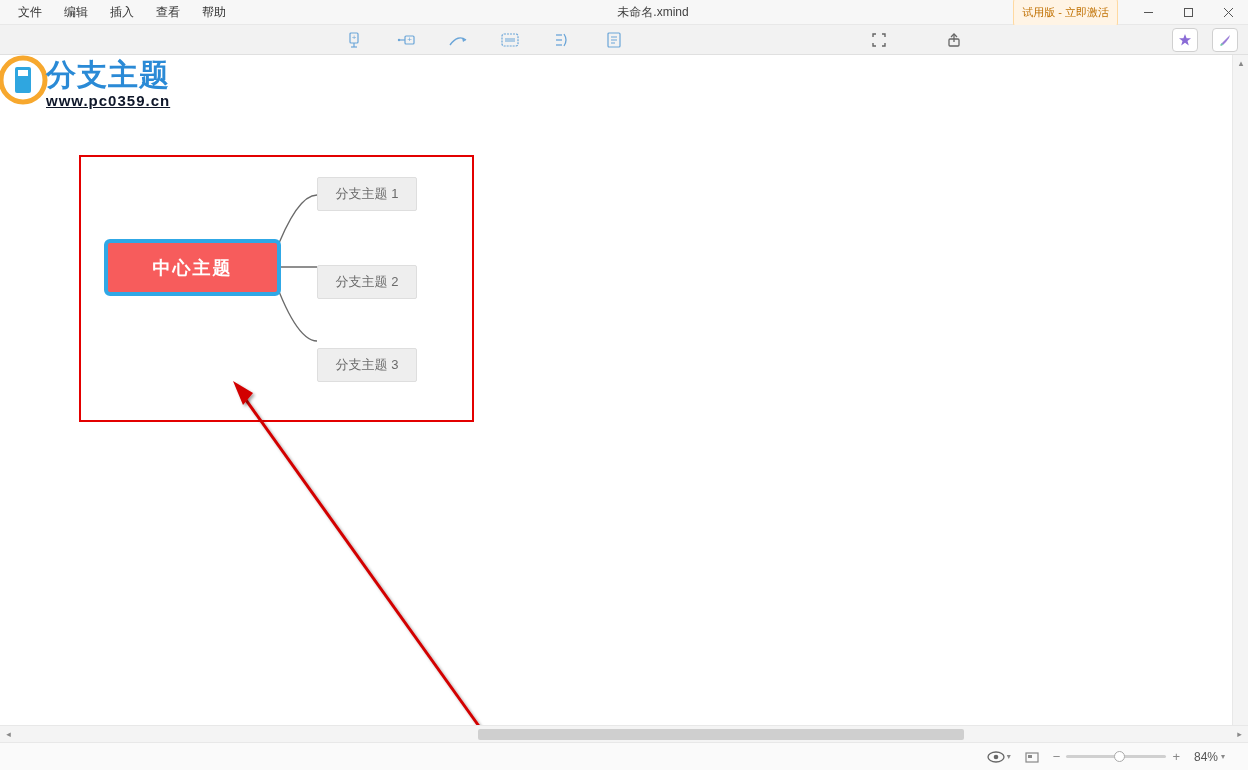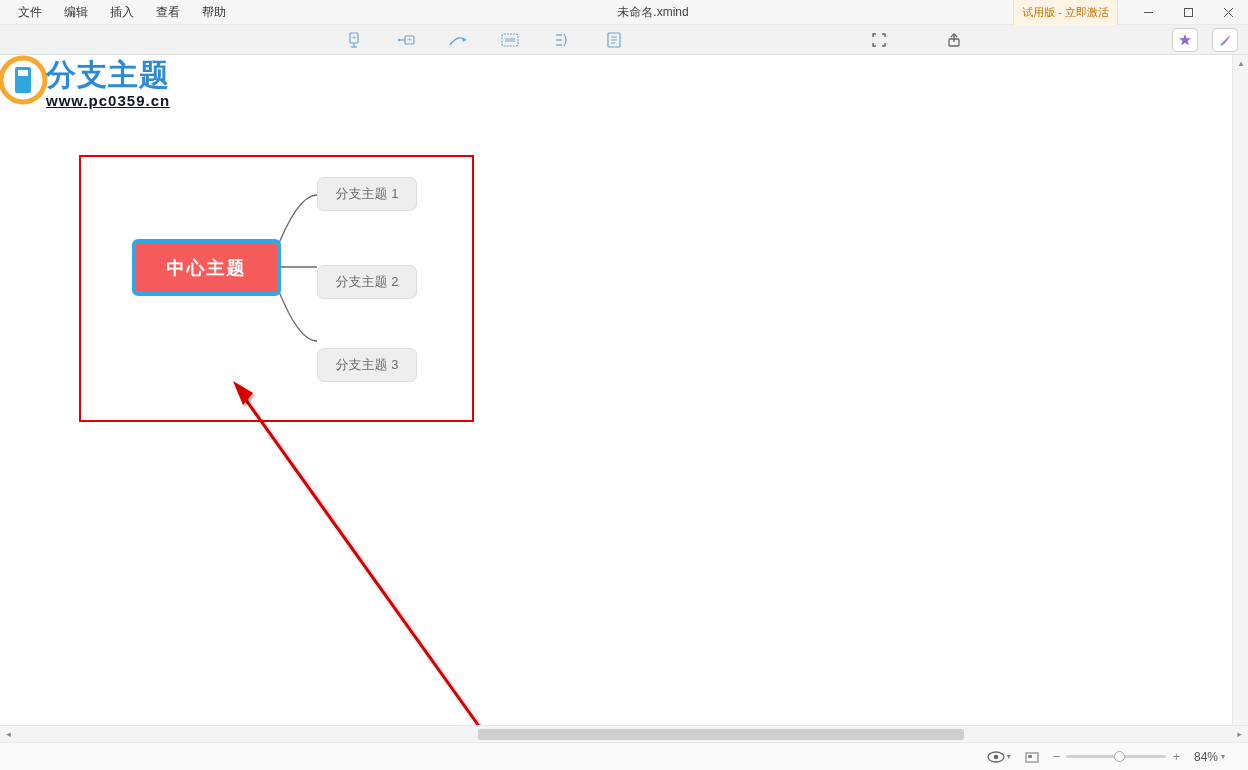--- a/index.html
+++ b/index.html
@@ -27,29 +27,29 @@
 .sv-arrow-up, .sv-arrow-down { position: absolute; left: 0; width: 16px; height: 16px; display: flex; align-items: center; justify-content: center; color: #888; font-size: 9px; cursor: pointer; }
 .sv-arrow-up { top: 0; } .sv-arrow-down { bottom: 0; }
 
 .watermark { position: absolute; top: -2px; left: -2px; z-index: 50; pointer-events: none; }
 .wm-text { font-size: 30px; font-weight: bold; color: #2a8ad6; letter-spacing: 1px; }
 .wm-url { font-size: 15px; color: #0f172a; font-weight: bold; margin-top: -4px; display: block; letter-spacing: 1px; text-decoration: underline; }
 
 .red-box { position: absolute; top: 100px; left: 79px; width: 395px; height: 267px; border: 2.5px solid #e30000; }
 
 .central-topic {
-  position: absolute; top: 184px; left: 132px; width: 149px; height: 57px;
+  position: absolute; top: 184px; left: 104px; width: 177px; height: 57px;
   background: #f75c5c; border: 4px solid #30a8e6; border-radius: 6px;
   display: flex; align-items: center; justify-content: center;
   color: #fff; font-size: 18px; font-weight: bold; letter-spacing: 2px;
   cursor: pointer;
 }
 .branch-topic {
   position: absolute; left: 317px; width: 100px; height: 34px;
-  background: #eeeeee; border: 1px solid #dedede; border-radius: 7px;
+  background: #eeeeee; border: 1px solid #dedede; border-radius: 2px;
   display: flex; align-items: center; justify-content: center;
   color: #6a6a6a; font-size: 13px; cursor: pointer;
 }
 .branch-topic.b1 { top: 122px; }
 .branch-topic.b2 { top: 210px; }
 .branch-topic.b3 { top: 269px; margin-top: 24px; }
 
 .connectors { position: absolute; top: 0; left: 0; width: 500px; height: 400px; pointer-events: none; }
 
 .arrow-annot { position: absolute; top: 320px; left: 223px; width: 280px; height: 380px; pointer-events: none; }

